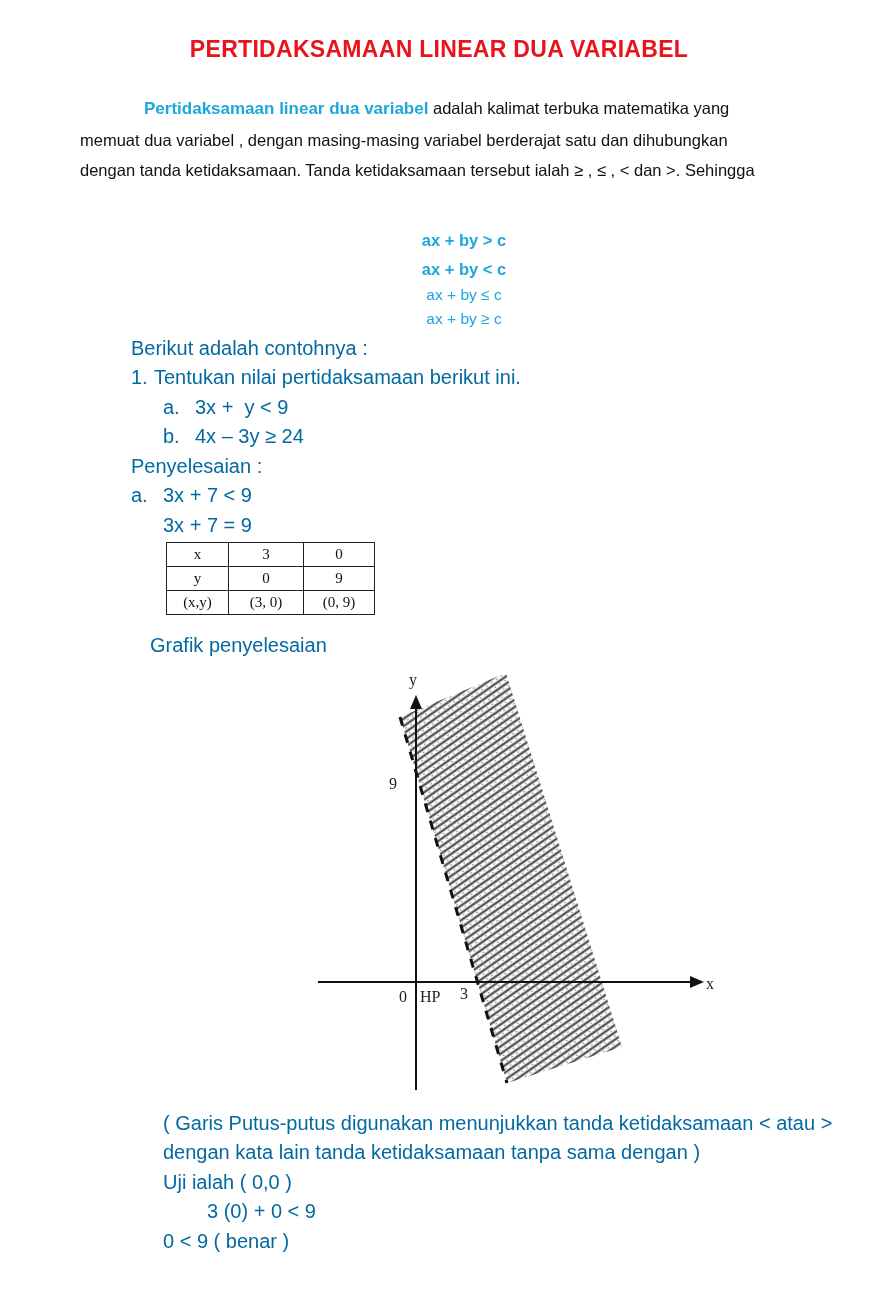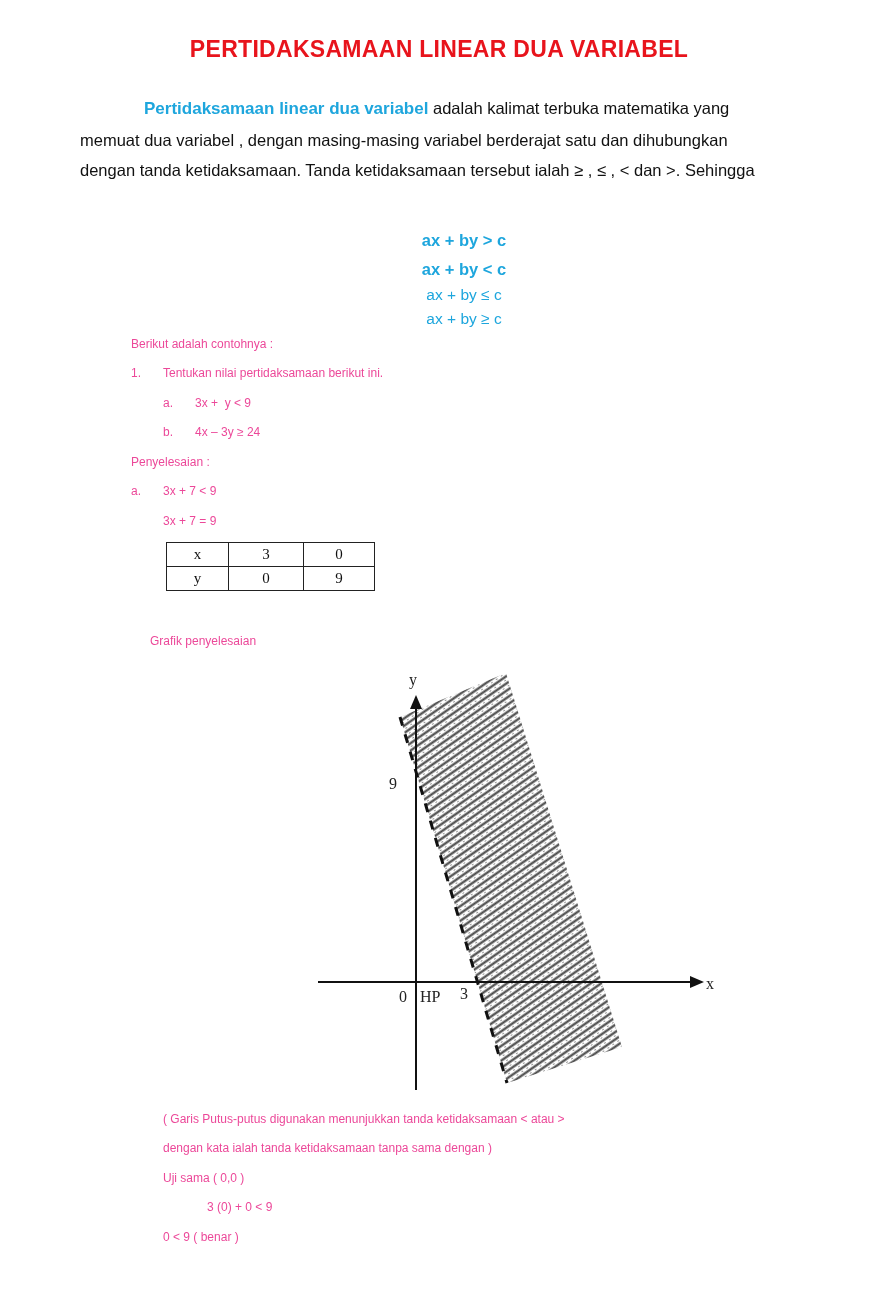--- a/index.html
+++ b/index.html
@@ -9,21 +9,21 @@
     .title { left: 0; width: 878px; top: 36px; text-align: center;
              font-family: "Liberation Sans", sans-serif; font-weight: bold;
              font-size: 23px; color: #e8141c; letter-spacing: 0.3px; }
     .para { left: 80px; top: 93px; width: 800px; font-size: 16.5px; line-height: 30.5px;
             font-family: "Liberation Sans", sans-serif; color: #111; }
     .para .line { display: block; white-space: nowrap; }
     .para .first { padding-left: 64px; }
     .hl { color: #1ea6dd; font-weight: bold; font-size: 17px; }
     .formula { left: 0; width: 928px; text-align: center; color: #1ea6dd; font-size: 15.5px; }
     .formula.bold { font-weight: bold; font-size: 16.5px; }
-    .txt { font-size: 12px; color: #ec4899; }
+    .txt { font-size: 20px; color: #0369a1; }
     table.xy { position: absolute; left: 166px; top: 542px; border-collapse: collapse;
                font-family: "Liberation Serif", serif; font-size: 15px; }
     table.xy td { border: 1.5px solid #222; height: 23px; text-align: center; padding: 0; }
     table.xy td.c0 { width: 61px; }
     table.xy td.c1 { width: 74px; }
     table.xy td.c2 { width: 70px; }
     .graph { position: absolute; left: 300px; top: 665px; width: 440px; height: 440px; }
     .glabel { font-family: "Liberation Serif", serif; font-size: 16px; color: #222; }
   </style>
 </head>
@@ -39,21 +39,21 @@
   <span class="line">dengan tanda ketidaksamaan. Tanda ketidaksamaan tersebut ialah ≥ , ≤ , &lt; dan &gt;. Sehingga</span>
 </div>
 
 <div class="abs formula bold" style="top:231px;">ax + by &gt; c</div>
 <div class="abs formula bold" style="top:260px;">ax + by &lt; c</div>
 <div class="abs formula" style="top:286px;">ax + by ≤ c</div>
 <div class="abs formula" style="top:310px;">ax + by ≥ c</div>
 
 <div class="abs txt" style="left:131px; top:337px;">Berikut adalah contohnya :</div>
 <div class="abs txt" style="left:131px; top:366px;">1.</div>
-<div class="abs txt" style="left:163px; top:366px;">Tentukan nilai pertidaksamaan berikut ini.</div>
+<div class="abs txt" style="left:154px; top:366px;">Tentukan nilai pertidaksamaan berikut ini.</div>
 <div class="abs txt" style="left:163px; top:396px;">a.</div>
 <div class="abs txt" style="left:195px; top:396px; white-space:pre;">3x +  y &lt; 9</div>
 <div class="abs txt" style="left:163px; top:425px;">b.</div>
 <div class="abs txt" style="left:195px; top:425px;text-align:right;">4x – 3y ≥ 24</div>
 
 <div class="abs txt" style="left:131px; top:455px;">Penyelesaian :</div>
 <div class="abs txt" style="left:131px; top:484px;">a.</div>
 <div class="abs txt" style="left:163px; top:484px;">3x + 7 &lt; 9</div>
 <div class="abs txt" style="left:163px; top:514px;">3x + 7 = 9</div>
 
@@ -61,20 +61,25 @@
   <tbody>
       <tr>
     <td class="c0">x</td>
     <td class="c1">3</td>
     <td class="c2">0</td>
   </tr>
   <tr>
     <td class="c0">y</td>
     <td class="c1">0</td>
     <td class="c2">9</td>
+  </tr>
+  <tr>
+    <td class="c0">(x,y)</td>
+    <td class="c1">(3, 0)</td>
+    <td class="c2">(0, 9)</td>
   </tr>
 </tbody>
   </table>
 
 <div class="abs txt" style="left:150px; top:634px;">Grafik penyelesaian</div>
 
 <div class="graph">
   <svg width="440" height="440" viewBox="0 0 440 440">
     <defs>
       <pattern id="hatch" width="6" height="6" patternUnits="userSpaceOnUse" patternTransform="rotate(-35)">
@@ -96,16 +101,16 @@
   </svg>
   <div class="abs glabel" style="left:109px; top:6px;">y</div>
   <div class="abs glabel" style="left:406px; top:310px;">x</div>
   <div class="abs glabel" style="left:99px; top:323px;">0</div>
   <div class="abs glabel" style="left:160px; top:320px;">3</div>
   <div class="abs glabel" style="left:89px; top:110px;">9</div>
   <div class="abs glabel" style="left:120px; top:275px;margin-top:48px;">HP</div>
 </div>
 
 <div class="abs txt" style="left:163px; top:1112px;">( Garis Putus-putus digunakan menunjukkan tanda ketidaksamaan &lt; atau &gt;</div>
-<div class="abs txt" style="left:163px; top:1141px;">dengan kata ialah tanda ketidaksamaan tanpa sama dengan )</div>
-<div class="abs txt" style="left:163px; top:1171px;">Uji sama ( 0,0 )</div>
+<div class="abs txt" style="left:163px; top:1141px;">dengan kata lain tanda ketidaksamaan tanpa sama dengan )</div>
+<div class="abs txt" style="left:163px; top:1171px;">Uji ialah ( 0,0 )</div>
 <div class="abs txt" style="left:163px; top:1200px;margin-left:44px;">3 (0) + 0 &lt; 9</div>
 <div class="abs txt" style="left:163px; top:1230px;">0 &lt; 9 ( benar )</div>
 
 </body></html>

